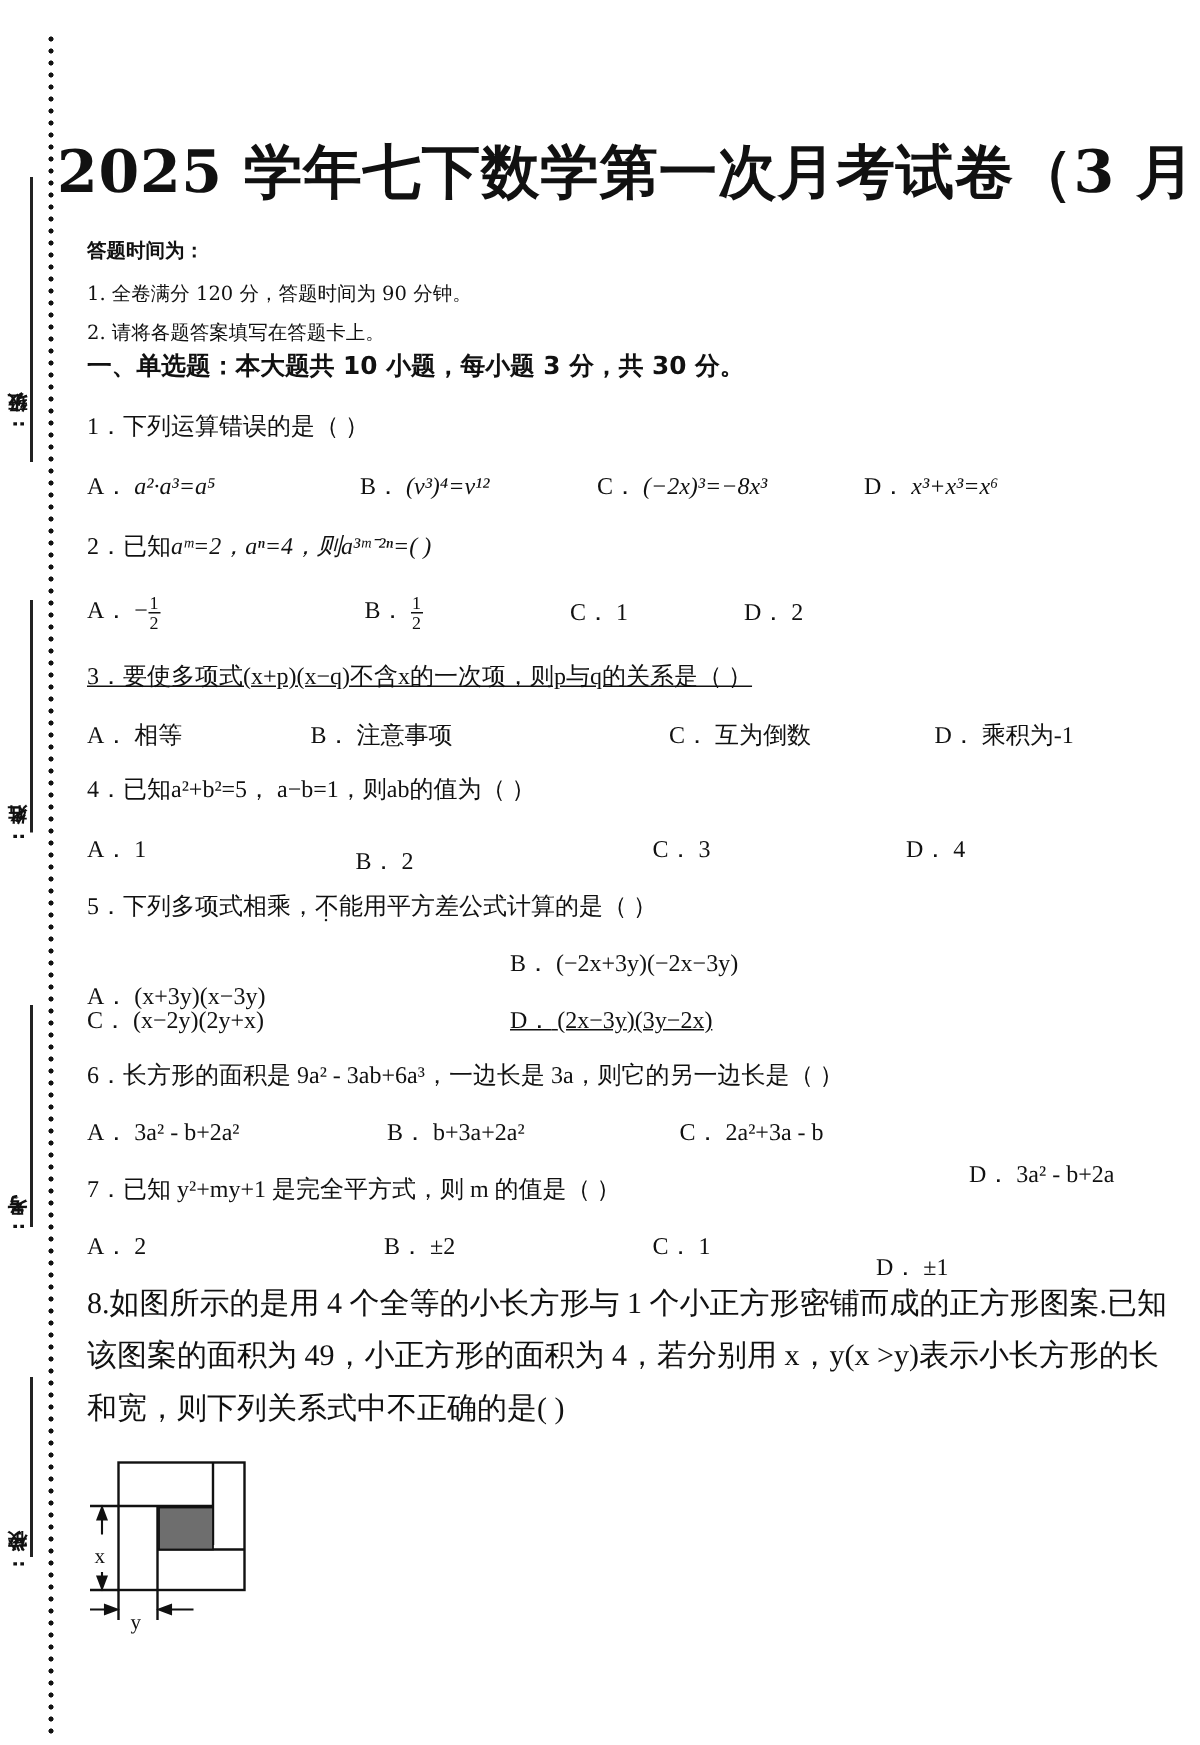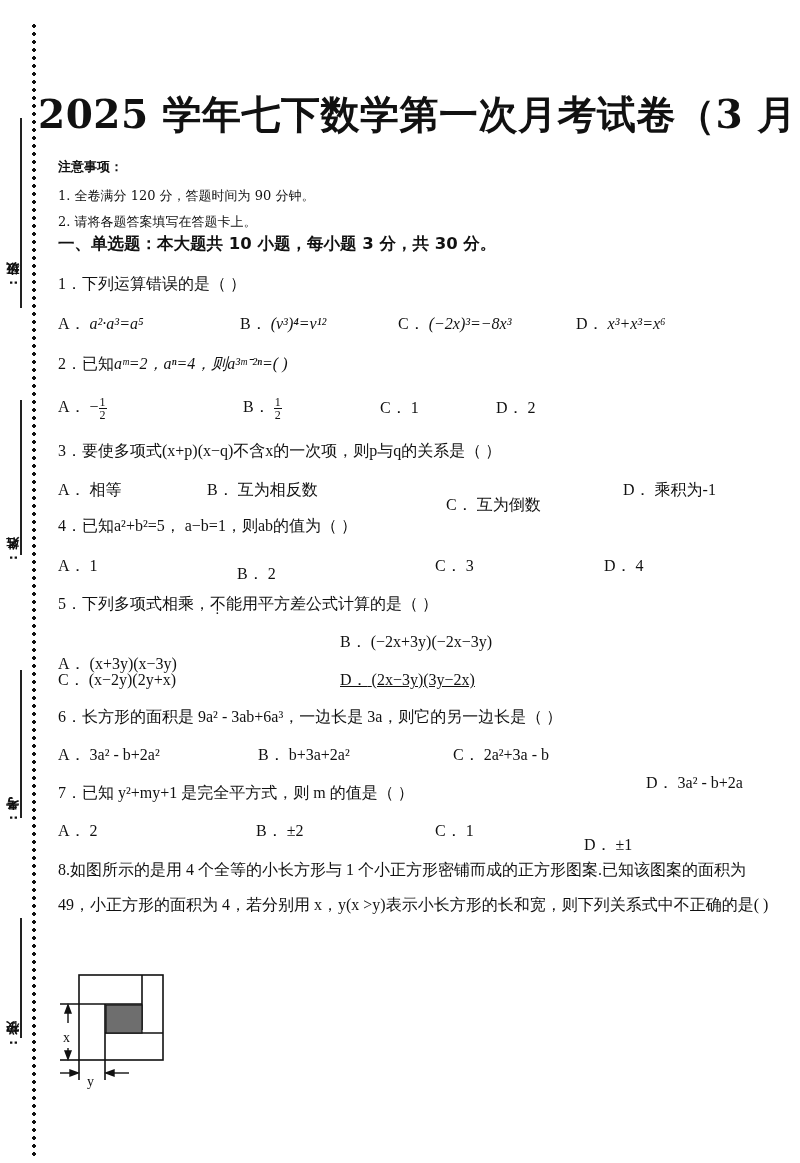--- a/index.html
+++ b/index.html
@@ -19,21 +19,21 @@
              font-size:16.5px; font-weight:bold; white-space:nowrap; }
   .q { position:absolute; left:58px; font-size:16px; white-space:nowrap;
        font-family:"Liberation Serif","DejaVu Serif",serif;text-align:right; }
   .opt { position:absolute; font-size:16px; white-space:nowrap; font-family:"Liberation Serif","DejaVu Serif",serif; }
   .math { font-style:italic; font-family:"Liberation Serif",serif; }
   .frac { display:inline-block; vertical-align:middle; text-align:center; font-size:12px; line-height:12px; }
   .frac span { display:block; }
   .frac .num { border-bottom:1px solid #111; padding:0 1px; }
   .dot-under { position:relative; }
   .dot-under::after { content:"·"; position:absolute; left:5px; top:11px; font-size:14px; }
-  .para { position:absolute; left:58px; font-size:16px; line-height:35px; width:720px;
+  .para { position:absolute; left:58px; font-size:20px; line-height:35px; width:720px;
           font-family:"Liberation Serif","DejaVu Serif",serif; }
   .figure { position:absolute; left:55px; top:970px; }
 </style>
 </head>
 <body>
 
 <div class="dotline"></div>
 
 <div class="bind-line" style="top:118px;height:190px;"></div>
 <div class="bind-label" style="top:280px;">班级:</div>
@@ -42,21 +42,21 @@
 <div class="bind-label" style="top:555px;">姓名:</div>
 
 <div class="bind-line" style="top:670px;height:148px;"></div>
 <div class="bind-label" style="top:815px;">考号:</div>
 
 <div class="bind-line" style="top:918px;height:120px;"></div>
 <div class="bind-label" style="top:1040px;">学校:</div>
 
 <div class="title">2025 学年七下数学第一次月考试卷（3 月）</div>
 
-<div class="notes" style="top:158px;font-weight:bold;">注意事项：</div>
+<div class="notes" style="top:158px;font-weight:bold;">答题时间为：</div>
 <div class="notes" style="top:187px;">1.  全卷满分 120 分，答题时间为 90 分钟。</div>
 <div class="notes" style="top:213px;">2.  请将各题答案填写在答题卡上。</div>
 
 <div class="section">一、单选题：本大题共 10 小题，每小题 3 分，共 30 分。</div>
 
 <div class="q" style="top:274px;">
   <span>1．</span><span>下列运算错误的是（        ）</span>
 </div>
 <div class="opt" style="left:58px;top:314px;"><span>A．</span> <span class="math">a²·a³=a⁵</span></div>
 <div class="opt" style="left:240px;top:314px;"><span>B．</span> <span class="math">(v³)⁴=v¹²</span></div>
@@ -70,26 +70,26 @@
   <span>A．</span>
   <span>−</span><span class="frac"><span class="num">1</span><span>2</span></span>
 </div>
 <div class="opt" style="left:243px;top:396px;">
   <span>B．</span>
   <span class="frac"><span class="num">1</span><span>2</span></span>
 </div>
 <div class="opt" style="left:380px;top:398px;"><span>C．</span> <span>1</span></div>
 <div class="opt" style="left:496px;top:398px;"><span>D．</span> <span>2</span></div>
 
-<div class="q" style="top:441px;">
+<div class="q" style="top:441px;text-decoration:underline;">
   <span>3．</span><span>要使多项式(x+p)(x−q)不含x的一次项，则p与q的关系是（     ）</span>
 </div>
 <div class="opt" style="left:58px;top:480px;"><span>A．</span> <span>相等</span></div>
-<div class="opt" style="left:207px;top:480px;"><span>B．</span> <span>互为相反数</span></div>
-<div class="opt" style="left:446px;top:480px;margin-top:15px;"><span>C．</span> <span>互为倒数</span></div>
+<div class="opt" style="left:207px;top:480px;"><span>B．</span> <span>注意事项</span></div>
+<div class="opt" style="left:446px;top:480px;"><span>C．</span> <span>互为倒数</span></div>
 <div class="opt" style="left:623px;top:480px;"><span>D．</span> <span>乘积为-1</span></div>
 
 <div class="q" style="top:516px;">
   <span>4．</span><span>已知a²+b²=5，  a−b=1，则ab的值为（        ）</span>
 </div>
 <div class="opt" style="left:58px;top:556px;"><span>A．</span> <span>1</span></div>
 <div class="opt" style="left:237px;top:564px;"><span>B．</span> <span>2</span></div>
 <div class="opt" style="left:435px;top:556px;"><span>C．</span> <span>3</span></div>
 <div class="opt" style="left:604px;top:556px;"><span>D．</span> <span>4</span></div>
 

